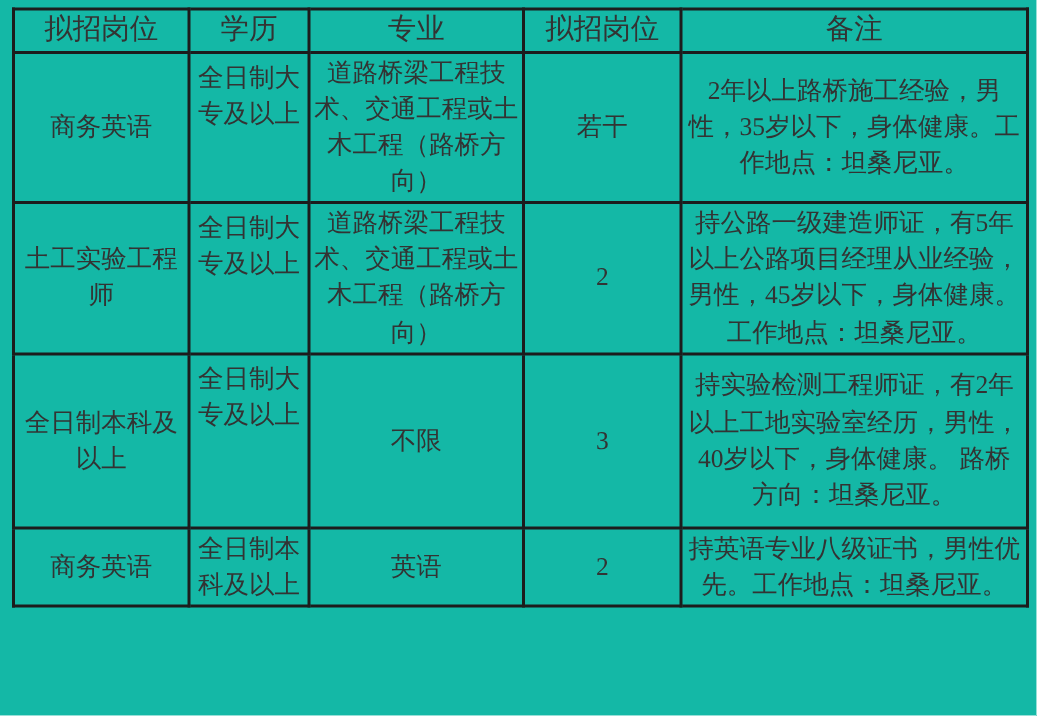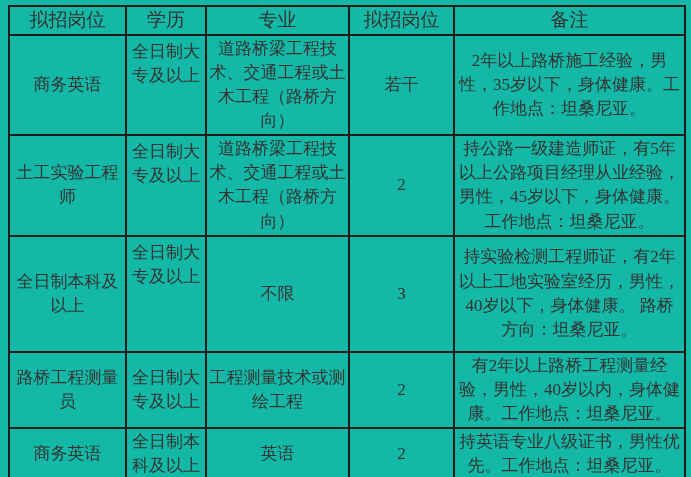--- a/index.html
+++ b/index.html
@@ -89,27 +89,20 @@
         <td class="c-count">2</td>
         <td class="c-remarks">持公路一级建造师证，有5年以上公路项目经理从业经验，男性，45岁以下，身体健康。工作地点：坦桑尼亚。</td>
       </tr>
       <tr class="r3">
         <td class="c-pos">全日制本科及以上</td>
         <td class="c-edu vtop">全日制大专及以上</td>
         <td class="c-major">不限</td>
         <td class="c-count">3</td>
         <td class="c-remarks">持实验检测工程师证，有2年以上工地实验室经历，男性，40岁以下，身体健康。 路桥方向：坦桑尼亚。</td>
       </tr>
-      <tr class="r4">
-        <td class="c-pos">路桥工程测量员</td>
-        <td class="c-edu">全日制大专及以上</td>
-        <td class="c-major">工程测量技术或测绘工程</td>
-        <td class="c-count">2</td>
-        <td class="c-remarks">有2年以上路桥工程测量经验，男性，40岁以内，身体健康。工作地点：坦桑尼亚。</td>
-      </tr>
       <tr class="r5">
         <td class="c-pos">商务英语</td>
         <td class="c-edu">全日制本科及以上</td>
         <td class="c-major">英语</td>
         <td class="c-count">2</td>
         <td class="c-remarks">持英语专业八级证书，男性优先。工作地点：坦桑尼亚。</td>
       </tr>
     </tbody>
   </table>
 </div>

